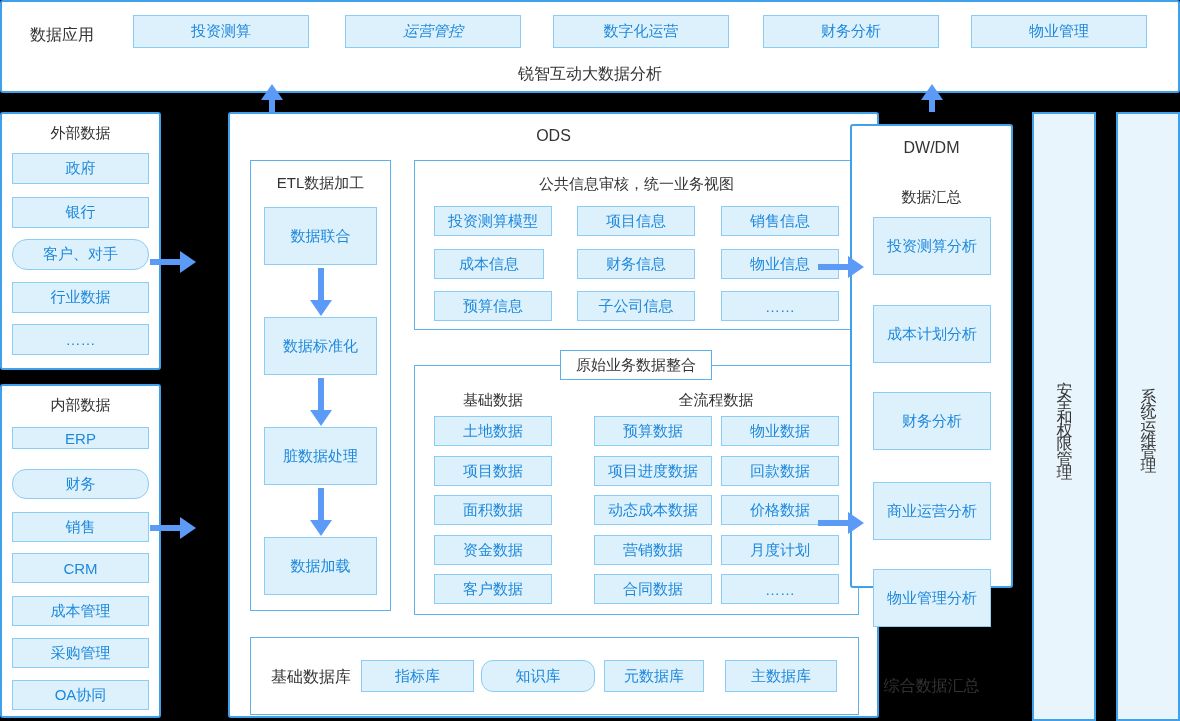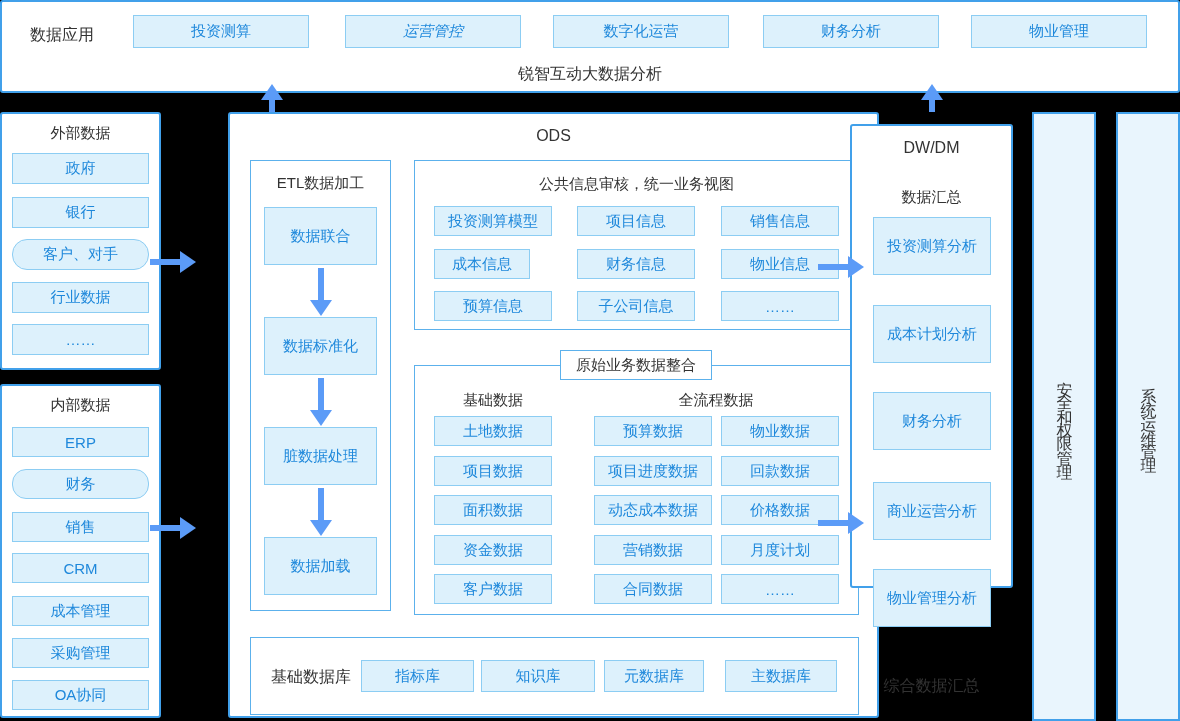--- a/index.html
+++ b/index.html
@@ -67,21 +67,21 @@
     <div class="title" style="left:0;top:8px;width:157px;height:22px;font-size:15px;line-height:22px;">外部数据</div>
     <div class="item" style="left:10px;top:39px;width:137px;height:31px;">政府</div>
     <div class="item" style="left:10px;top:83px;width:137px;height:31px;">银行</div>
     <div class="item" style="left:10px;top:125px;width:137px;height:31px;border-radius:15px;">客户、对手</div>
     <div class="item" style="left:10px;top:168px;width:137px;height:31px;">行业数据</div>
     <div class="item" style="left:10px;top:210px;width:137px;height:31px;">……</div>
   </div>
 
   <div class="panel" style="left:0;top:384px;width:161px;height:334px;">
     <div class="title" style="left:0;top:8px;width:157px;height:22px;font-size:15px;line-height:22px;">内部数据</div>
-    <div class="item" style="left:10px;top:41px;width:137px;height:30px;">ERP</div>
+    <div class="item" style="left:10px;top:41px;width:137px;height:22px;">ERP</div>
     <div class="item" style="left:10px;top:83px;width:137px;height:30px;border-radius:14px;">财务</div>
     <div class="item" style="left:10px;top:126px;width:137px;height:30px;">销售</div>
     <div class="item" style="left:10px;top:167px;width:137px;height:30px;">CRM</div>
     <div class="item" style="left:10px;top:210px;width:137px;height:30px;">成本管理</div>
     <div class="item" style="left:10px;top:252px;width:137px;height:30px;">采购管理</div>
     <div class="item" style="left:10px;top:294px;width:137px;height:30px;">OA协同</div>
   </div>
 
   <div class="panel" style="left:180px;top:112px;width:651px;height:606px;margin-left:48px;">
     <div class="title" style="left:0;top:10px;width:647px;height:24px;font-size:16px;line-height:24px;">ODS</div>
@@ -104,21 +104,21 @@
           <div class="shaft"></div>
           <div class="head"></div>
         </div>
     </div>
 
     <div class="inner-box" style="left:184px;top:46px;width:445px;height:170px;">
       <div class="title" style="left:0;top:12px;width:443px;height:22px;font-size:15px;line-height:22px;">公共信息审核，统一业务视图</div>
       <div class="item" style="left:19px;top:45px;width:118px;height:30px;">投资测算模型</div>
       <div class="item" style="left:162px;top:45px;width:118px;height:30px;">项目信息</div>
       <div class="item" style="left:306px;top:45px;width:118px;height:30px;">销售信息</div>
-      <div class="item" style="left:19px;top:88px;width:96px;height:30px;">成本信息</div>
+      <div class="item" style="left:19px;top:88px;width:110px;height:30px;">成本信息</div>
       <div class="item" style="left:162px;top:88px;width:118px;height:30px;">财务信息</div>
       <div class="item" style="left:306px;top:88px;width:118px;height:30px;">物业信息</div>
       <div class="item" style="left:19px;top:130px;width:118px;height:30px;">预算信息</div>
       <div class="item" style="left:162px;top:130px;width:118px;height:30px;">子公司信息</div>
       <div class="item" style="left:306px;top:130px;width:118px;height:30px;">……</div>
     </div>
 
     <div class="inner-box" style="left:184px;top:251px;width:445px;height:250px;">
       <div class="inner-box center" style="left:145px;top:-16px;width:152px;height:30px;z-index:2;background:#fff;">
         <span class="title" style="position:static;font-size:15px;">原始业务数据整合</span>
@@ -141,21 +141,21 @@
       <div class="item" style="left:306px;top:50px;width:118px;height:30px;">物业数据</div>
       <div class="item" style="left:306px;top:90px;width:118px;height:30px;">回款数据</div>
       <div class="item" style="left:306px;top:129px;width:118px;height:30px;">价格数据</div>
       <div class="item" style="left:306px;top:169px;width:118px;height:30px;">月度计划</div>
       <div class="item" style="left:306px;top:208px;width:118px;height:30px;">……</div>
     </div>
 
     <div class="inner-box" style="left:20px;top:523px;width:609px;height:78px;">
       <div class="title" style="left:10px;top:27px;width:100px;height:24px;font-size:16px;line-height:24px;">基础数据库</div>
       <div class="item" style="left:110px;top:22px;width:113px;height:32px;">指标库</div>
-      <div class="item" style="left:230px;top:22px;width:114px;height:32px;">知识库</div>
+      <div class="item" style="left:230px;top:22px;width:114px;height:32px;border-radius:12px;">知识库</div>
       <div class="item" style="left:353px;top:22px;width:100px;height:32px;">元数据库</div>
       <div class="item" style="left:474px;top:22px;width:112px;height:32px;">主数据库</div>
     </div>
   </div>
 
   <div class="panel" style="left:850px;top:124px;width:163px;height:464px;">
     <div class="title" style="left:0;top:10px;width:159px;height:24px;font-size:16px;line-height:24px;">DW/DM</div>
     <div class="title" style="left:0;top:60px;width:159px;height:22px;font-size:15px;line-height:22px;">数据汇总</div>
     <div class="item" style="left:21px;top:91px;width:118px;height:58px;">投资测算分析</div>
     <div class="item" style="left:21px;top:179px;width:118px;height:58px;">成本计划分析</div>

